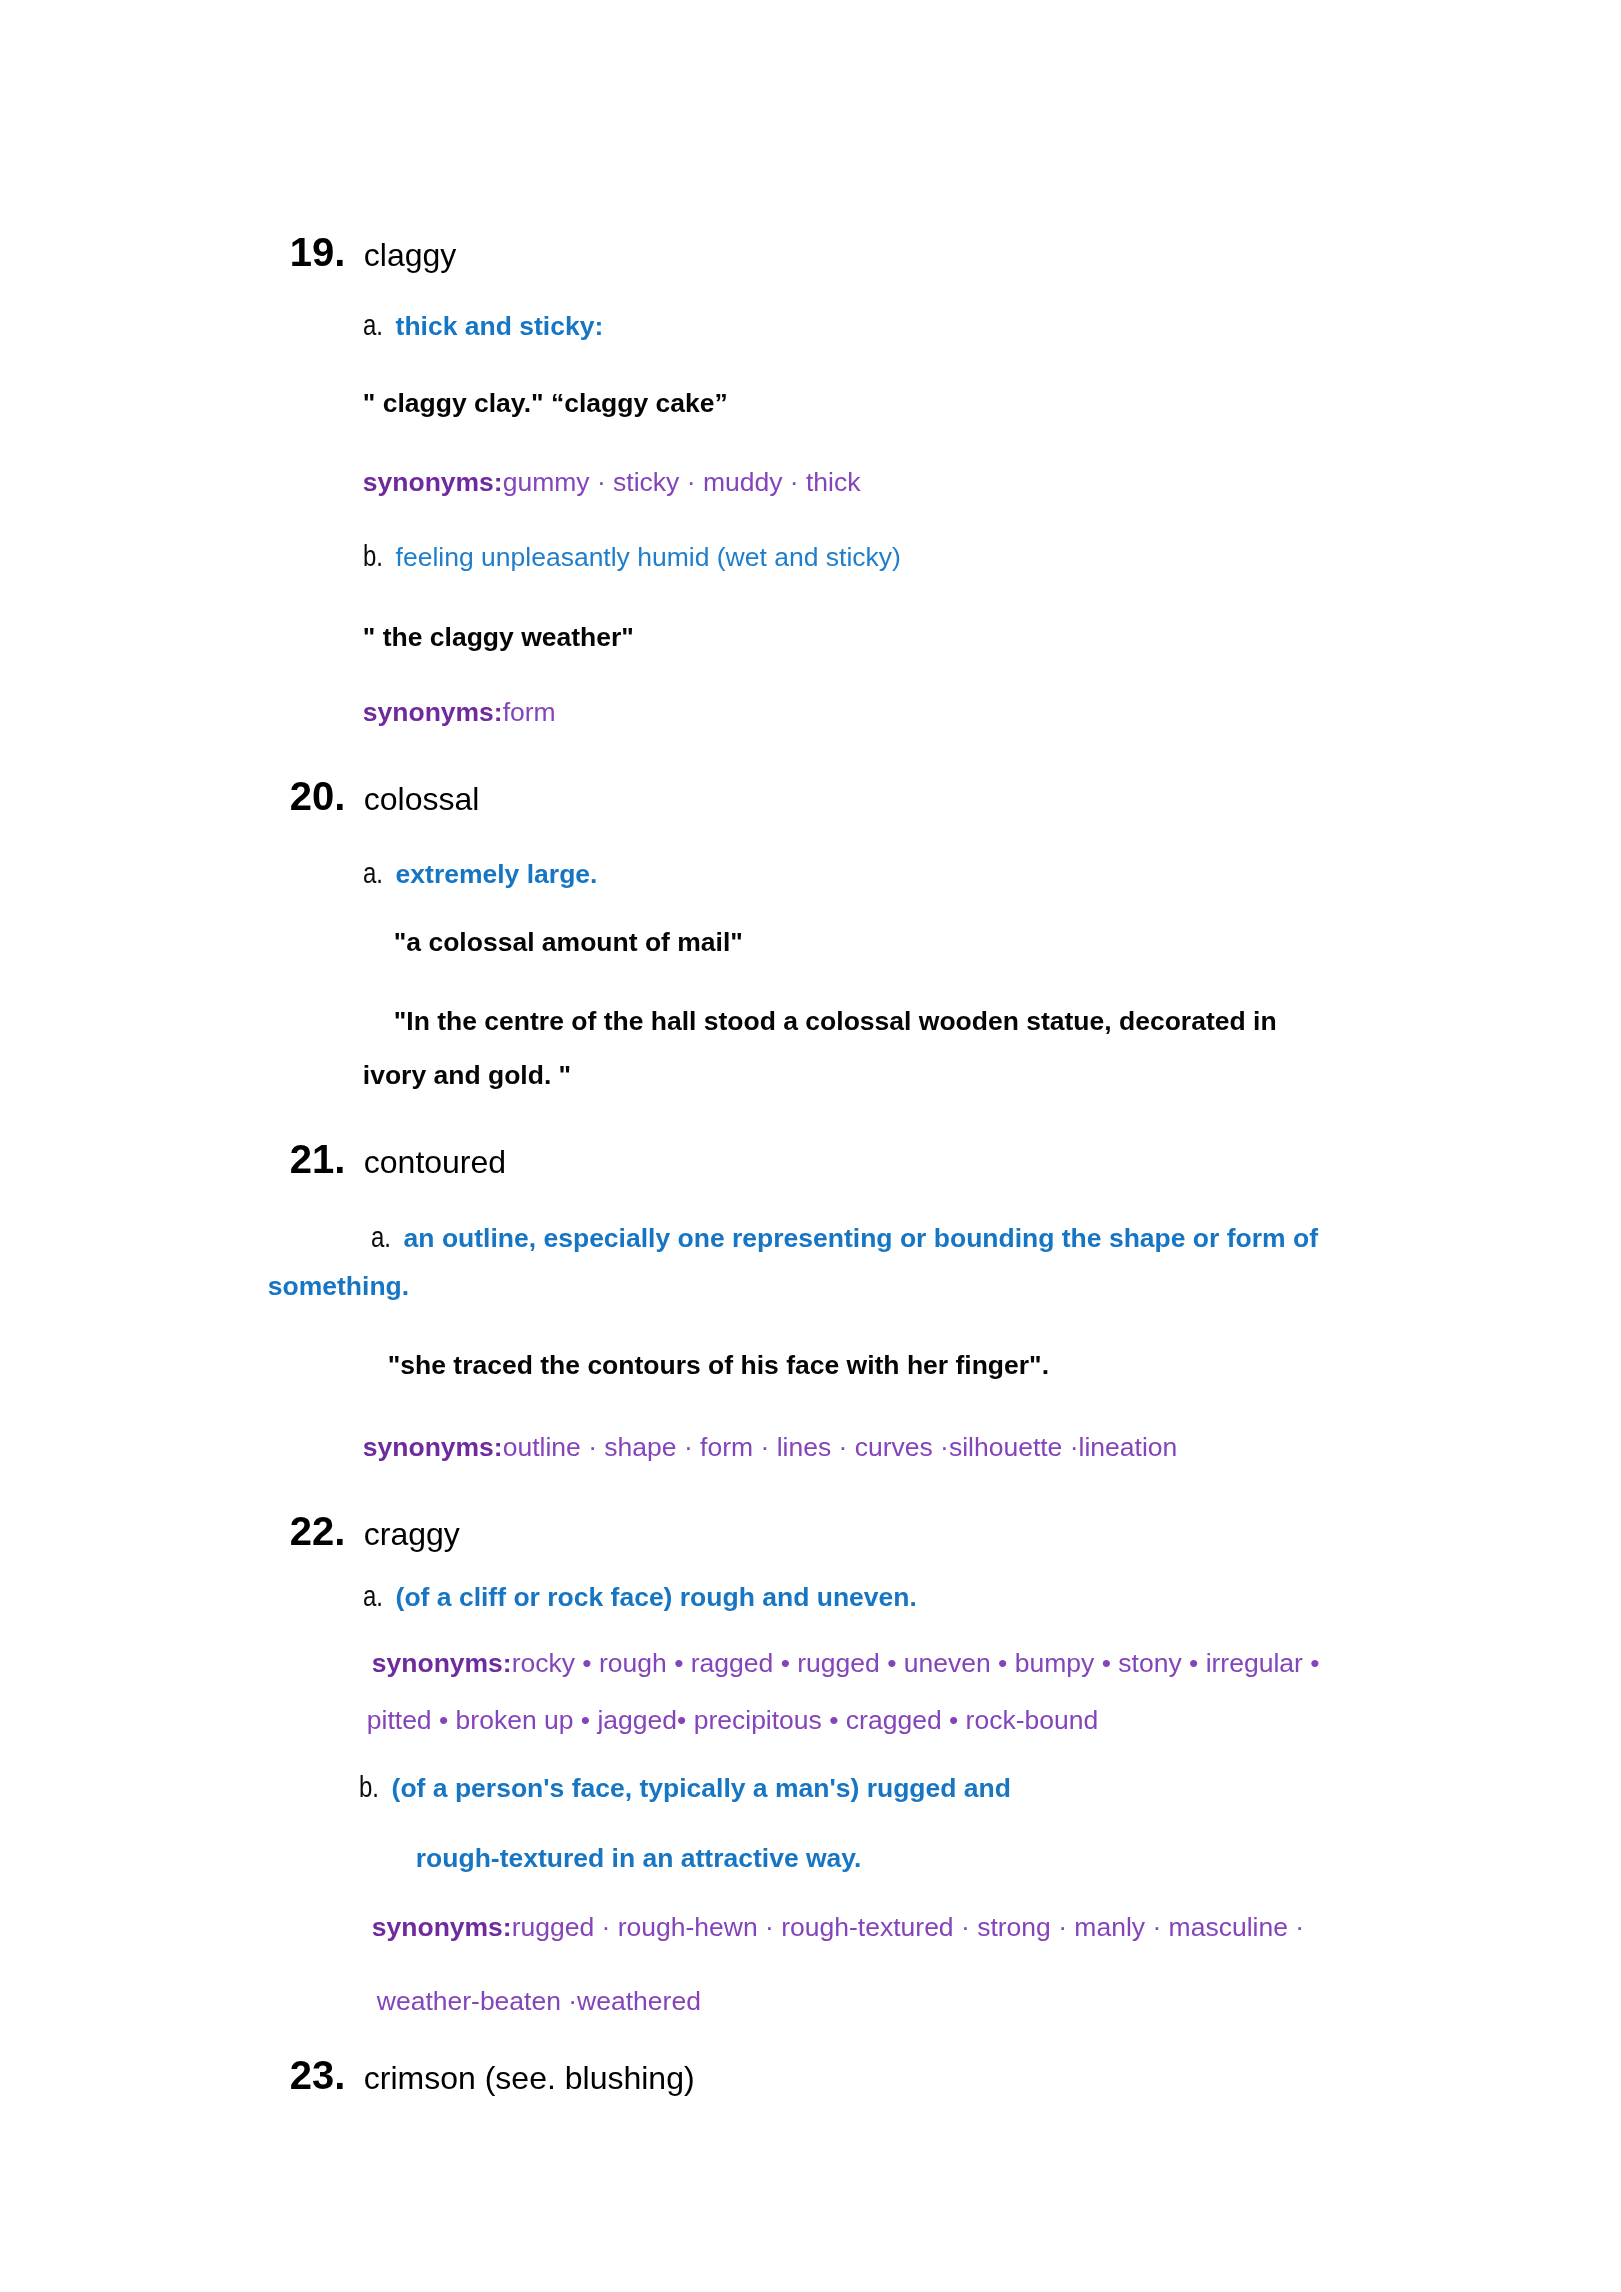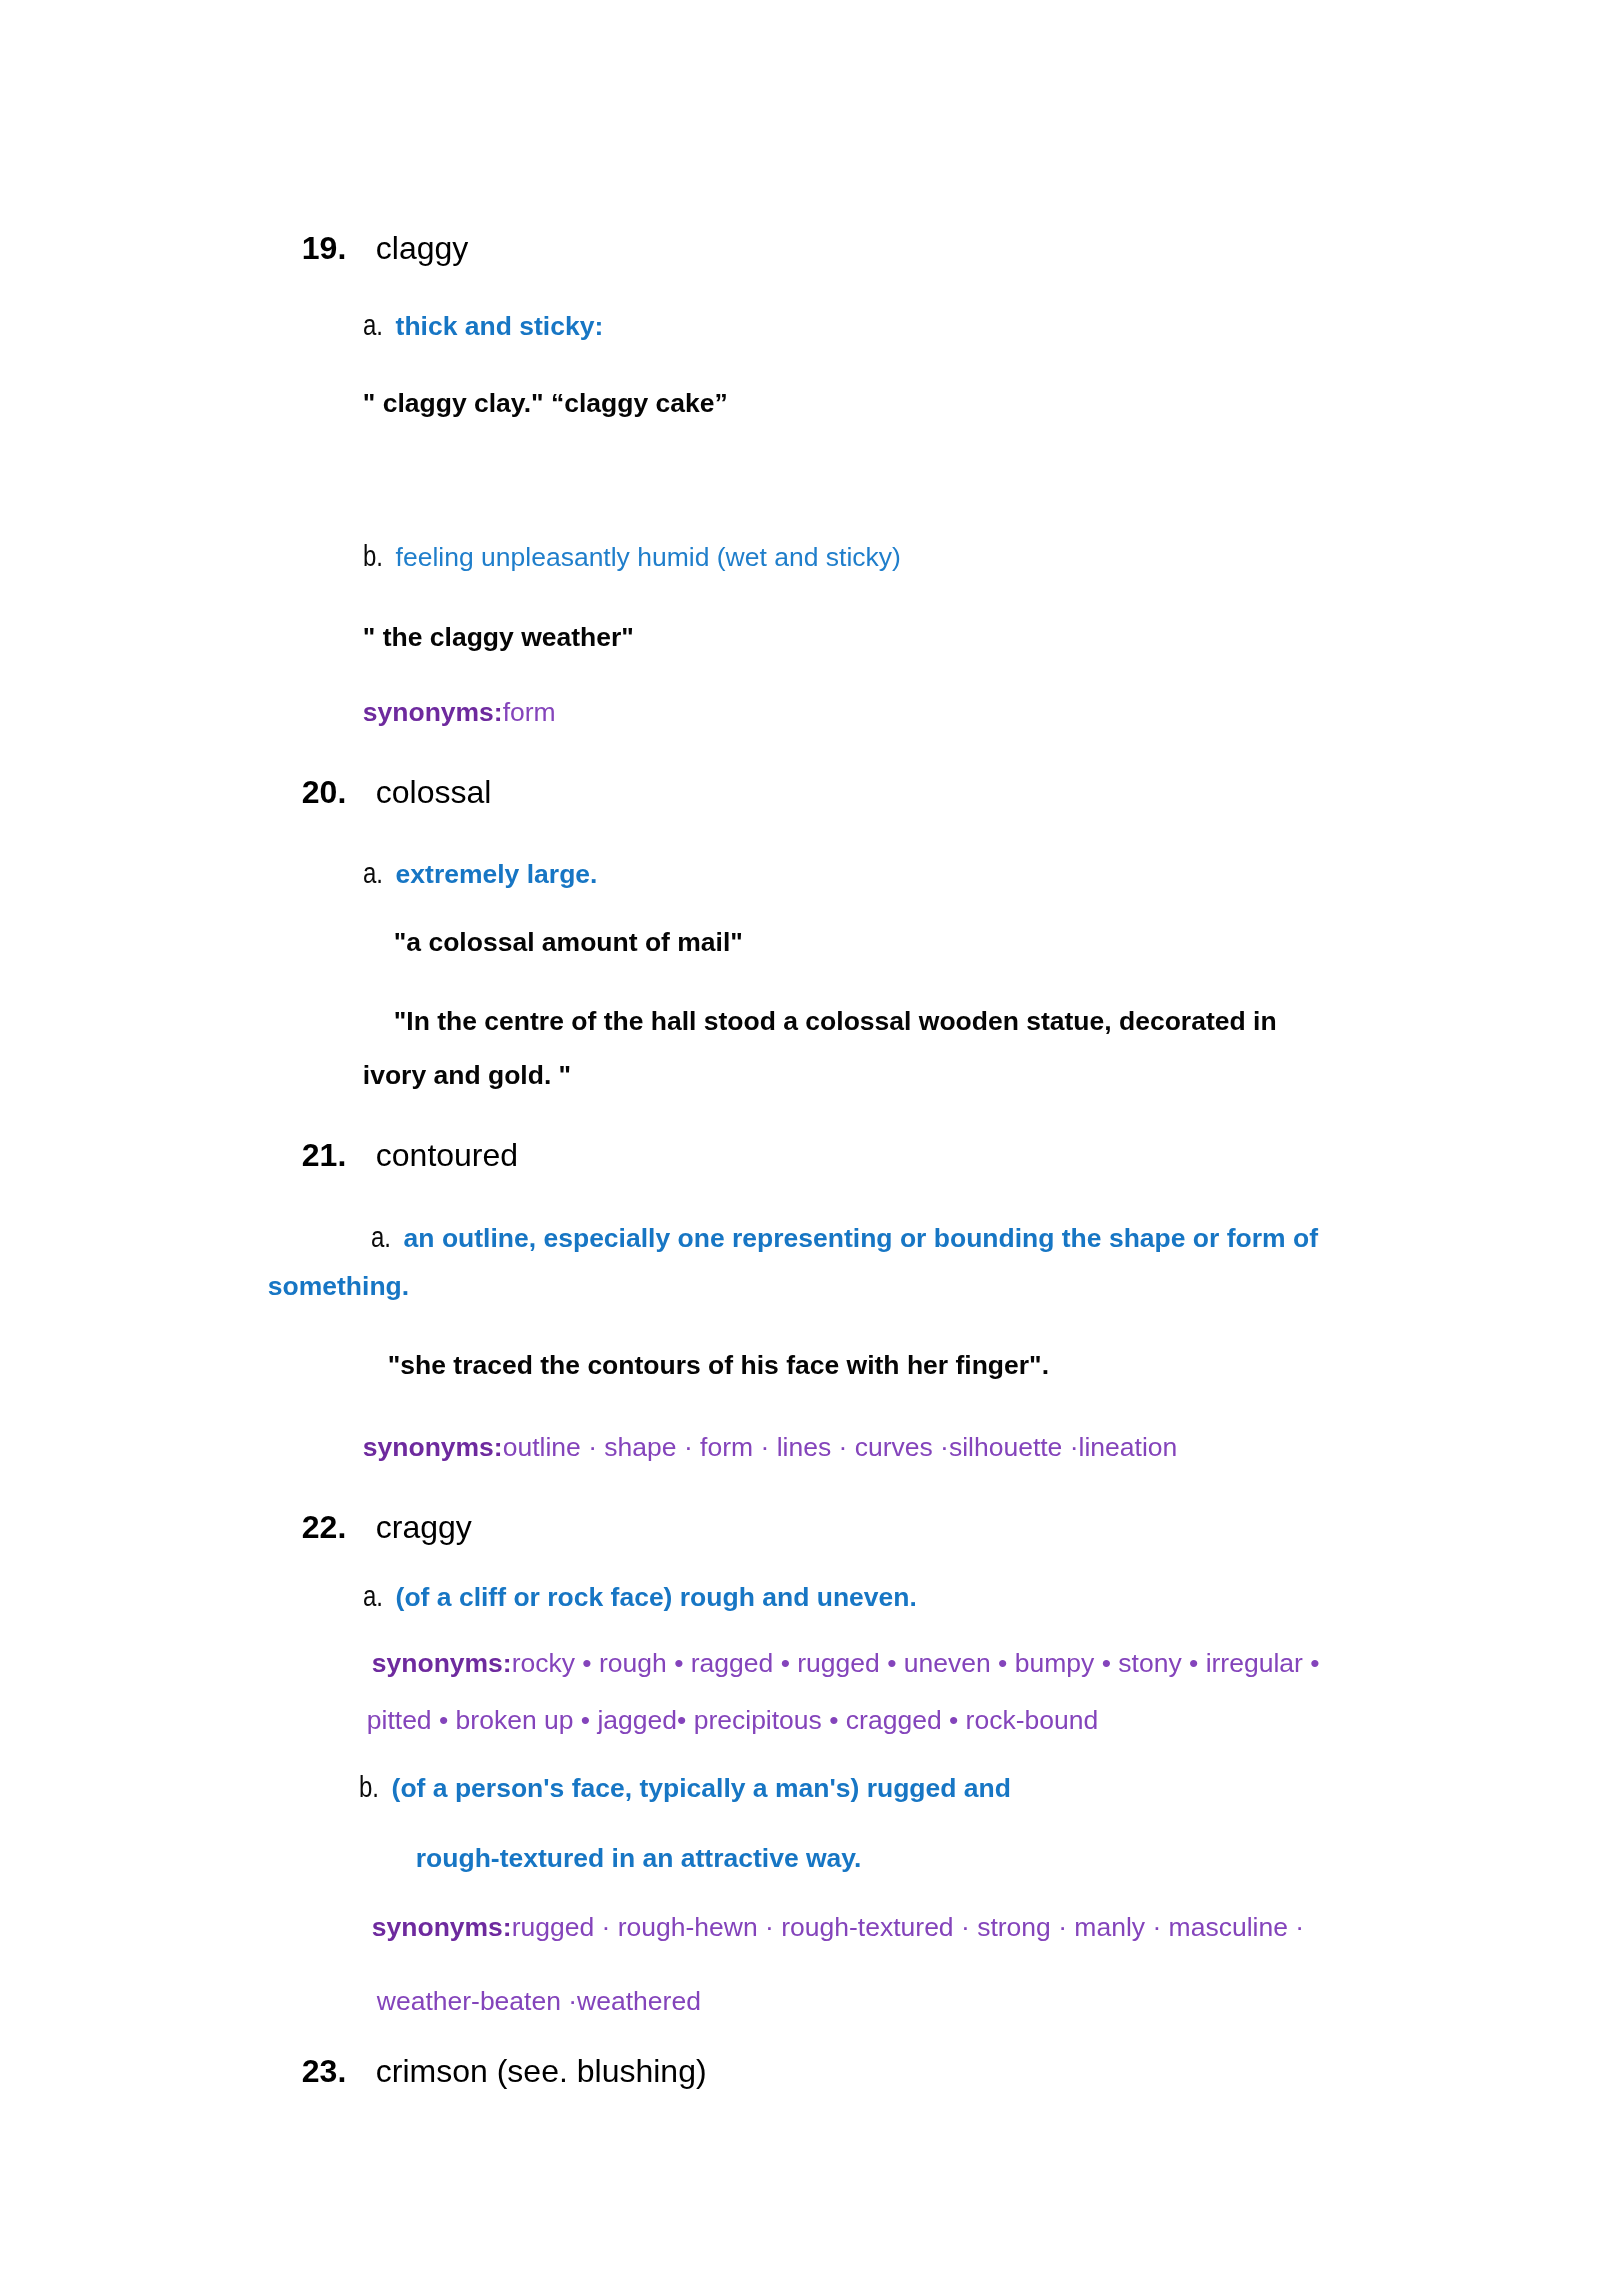--- a/index.html
+++ b/index.html
@@ -5,21 +5,21 @@
   html,body{margin:0;padding:0;background:#ffffff;}
   .page{
     position:relative;
     width:1621px;
     height:2293px;
     background:#ffffff;
     font-family:"Liberation Sans", sans-serif;
     overflow:hidden;
   }
   .line{position:absolute;white-space:pre;line-height:1;}
-  .num{display:inline-block;min-width:74px;font-weight:700;font-size:32px;color:#000000;margin-left:12px;}
+  .num{display:inline-block;min-width:74px;font-weight:700;font-size:40px;color:#000000;}
   .word{font-weight:400;font-size:32px;color:#000000;}
   .prefix{display:inline-block;font-size:30px;color:#0b0b0b;transform:scaleX(.8);transform-origin:0 50%;margin-right:7.8px;}
   .defb{font-weight:700;font-size:26.5px;color:#1776c4;text-align:center;}
   .defr{font-size:26.5px;color:#1f7ecb;}
   .quote{font-weight:700;font-size:26.5px;color:#050505;}
   .synl{font-weight:700;font-size:26.5px;color:#6e2a9e;}
   .synt{font-size:26.5px;color:#8444bb;}
 </style>
 </head>
 <body>
@@ -27,20 +27,23 @@
 <div class="page">
 
   <div class="line" style="top:216px;left:272px">
     <span class="num">19.</span><span class="word">claggy</span>
   </div>
   <div class="line" style="top:294px;left:345px">
     <span class="prefix">a.</span><span class="defb">thick and sticky:</span>
   </div>
   <div class="line" style="top:374px;left:345px">
     <span class="quote">" claggy clay." “claggy cake”</span>
+  </div>
+  <div class="line" style="top:453px;left:345px">
+    <span class="synl">synonyms:</span><span class="synt">gummy · sticky · muddy · thick</span>
   </div>
   <div class="line" style="top:525px;left:345px">
     <span class="prefix">b.</span><span class="defr">feeling unpleasantly humid (wet and sticky)</span>
   </div>
   <div class="line" style="top:608px;left:345px">
     <span class="quote">" the claggy weather"</span>
   </div>
   <div class="line" style="top:683px;left:345px">
     <span class="synl">synonyms:</span><span class="synt">form</span>
   </div>

